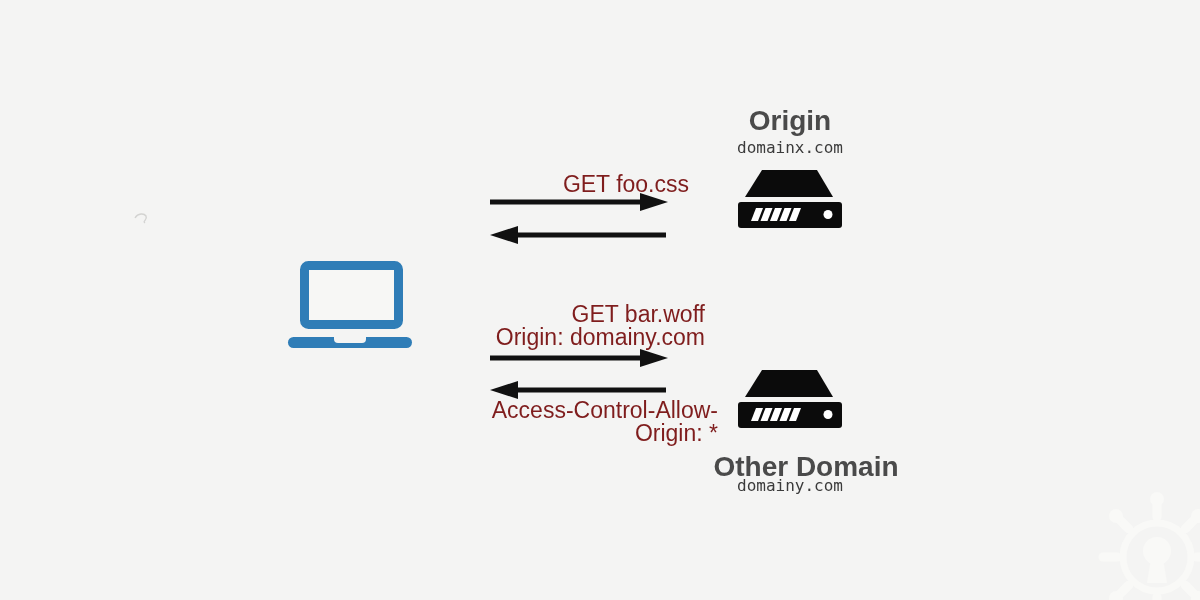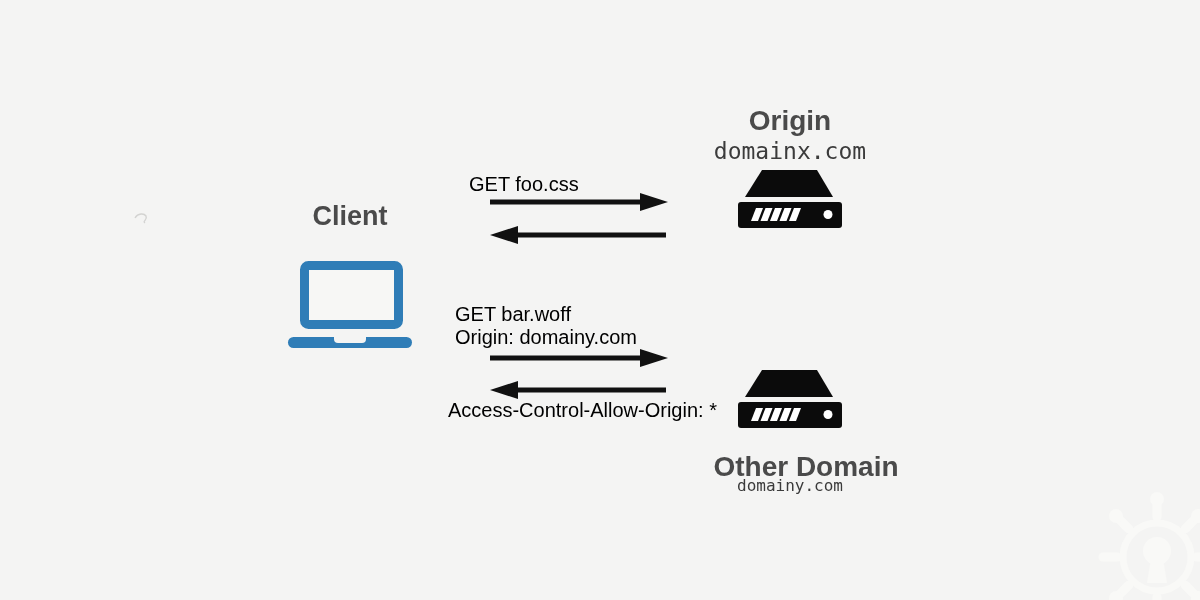--- a/index.html
+++ b/index.html
@@ -4,24 +4,24 @@
 <style>
   html,body{margin:0;padding:0;}
   .canvas{
     position:relative;width:1200px;height:600px;overflow:hidden;
     background:#f4f4f3;
     font-family:"Liberation Sans", sans-serif;
   }
   .abs{position:absolute;}
   .heading{font-weight:700;color:#4a4a4a;text-align:center;}
   .mono{font-family:"DejaVu Sans Mono", monospace;color:#3b3b3b;text-align:center;}
-  .msg{font-size:20px;color:#000000;text-align:left;line-height:23px;}
+  .msg{font-size:23px;color:#7f1d1d;text-align:right;line-height:23px;}
   .client-label{left:270px;top:201px;width:160px;font-size:27px;}
   .origin-title{left:690px;top:105px;width:200px;font-size:28px;}
-  .origin-domain{left:690px;top:138px;width:200px;font-size:23px;}
+  .origin-domain{left:690px;top:138px;width:200px;font-size:16px;}
   .other-title{left:656px;top:444px;width:300px;font-size:28px;margin-top:7px;}
   .other-domain{left:640px;top:476px;width:300px;font-size:16px;}
   .req1-label{left:469px;top:173px;width:220px;}
   .req2-label{left:455px;top:303px;width:250px;}
   .resp2-label{left:448px;top:399px;width:270px;}
   .cors-box{
     left:0;top:473px;width:175px;height:72px;background:#ffffff;
     display:flex;align-items:center;justify-content:center;
   }
   .cors-text{font-size:47px;font-weight:700;color:#2e7bb8;letter-spacing:0.5px;}
@@ -54,21 +54,20 @@
       <circle cx="0" cy="-58" r="7" transform="rotate(315 0 0)"></circle>
       <circle cx="0" cy="-6" r="14"></circle>
       <path d="M -6 2 L 6 2 L 10 26 L -10 26 Z"></path>
     </g>
   </svg>
 
   <svg class="abs" style="left:132px;top:209px;opacity:.8" width="24" height="18" viewBox="0 0 24 18">
     <path d="M3,9 C6,4 12,4 14,7 C16,11 10,12 13,14" stroke="#cbcbc9" stroke-width="1.4" fill="none"></path>
   </svg>
 
-  <div class="abs heading client-label">Client</div>
   <svg class="abs" style="left:287px;top:257px" width="130" height="92" viewBox="0 0 130 92">
     <rect x="17.5" y="8.5" width="94" height="59" rx="4" fill="#f7f7f5" stroke="#2f7db7" stroke-width="9"></rect>
     <rect x="1" y="80" width="124" height="11" rx="5.5" fill="#2f7db7"></rect>
     <path d="M47,80 h32 v2 a4,4 0 0 1 -4,4 h-24 a4,4 0 0 1 -4,-4 z" fill="#f4f4f3"></path>
   </svg>
 
   <div class="abs heading origin-title">Origin</div>
   <div class="abs mono origin-domain">domainx.com</div>
   <svg class="abs" style="left:738px;top:170px" width="104" height="58" viewBox="0 0 104 58">
     <polygon points="24,0 79,0 95,27 7,27" fill="#0b0b0b"></polygon>

